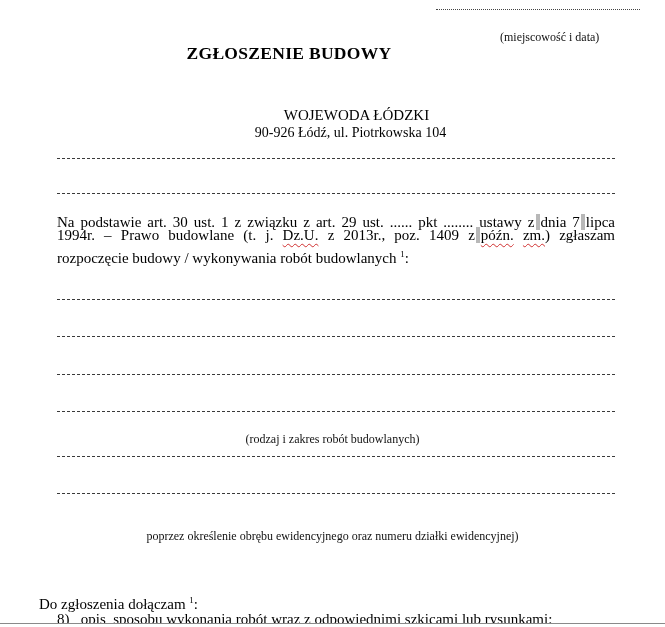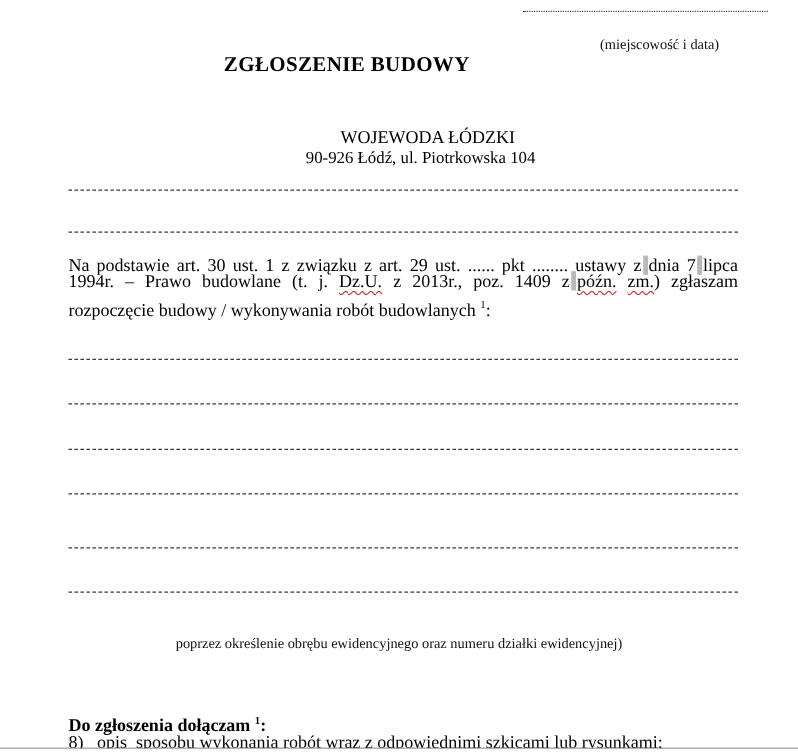--- a/index.html
+++ b/index.html
@@ -67,27 +67,28 @@
   </div>
   <div class="abs body-text" style="left:57px; top:249px;text-align:right;">
     <span>rozpoczęcie budowy / wykonywania robót budowlanych</span>
     <sup class="fn">1</sup><span>:</span>
   </div>
 
   <div class="dots" style="left:57px; top:299px; width:558px;"></div>
   <div class="dots" style="left:57px; top:336px; width:558px;"></div>
   <div class="dots" style="left:57px; top:374px; width:558px;"></div>
   <div class="dots" style="left:57px; top:411px; width:558px;"></div>
+  <div class="abs center small" style="top:415px;">(rodzaj i zakres robót budowlanych)</div>
 
   <div class="dots" style="left:57px; top:456px; width:558px;"></div>
   <div class="dots" style="left:57px; top:493px; width:558px;"></div>
   <div class="abs center small" style="top:512px;">poprzez określenie obrębu ewidencyjnego oraz numeru działki ewidencyjnej)</div>
 
 
-  <div class="abs body-text" style="left:57px; top:595px;font-weight:bold;">
+  <div class="abs body-text" style="left:39px; top:595px;">
     <span>Do zgłoszenia dołączam</span>
     <sup class="fn">1</sup><span>:</span>
   </div>
   <div class="abs body-text" style="left:57px; top:611px; white-space:pre;">8)   opis  sposobu wykonania robót wraz z odpowiednimi szkicami lub rysunkami;</div>
 
   <div class="page-edge"></div>
   <div class="cut"></div>
 </div>
 
 </body></html>

